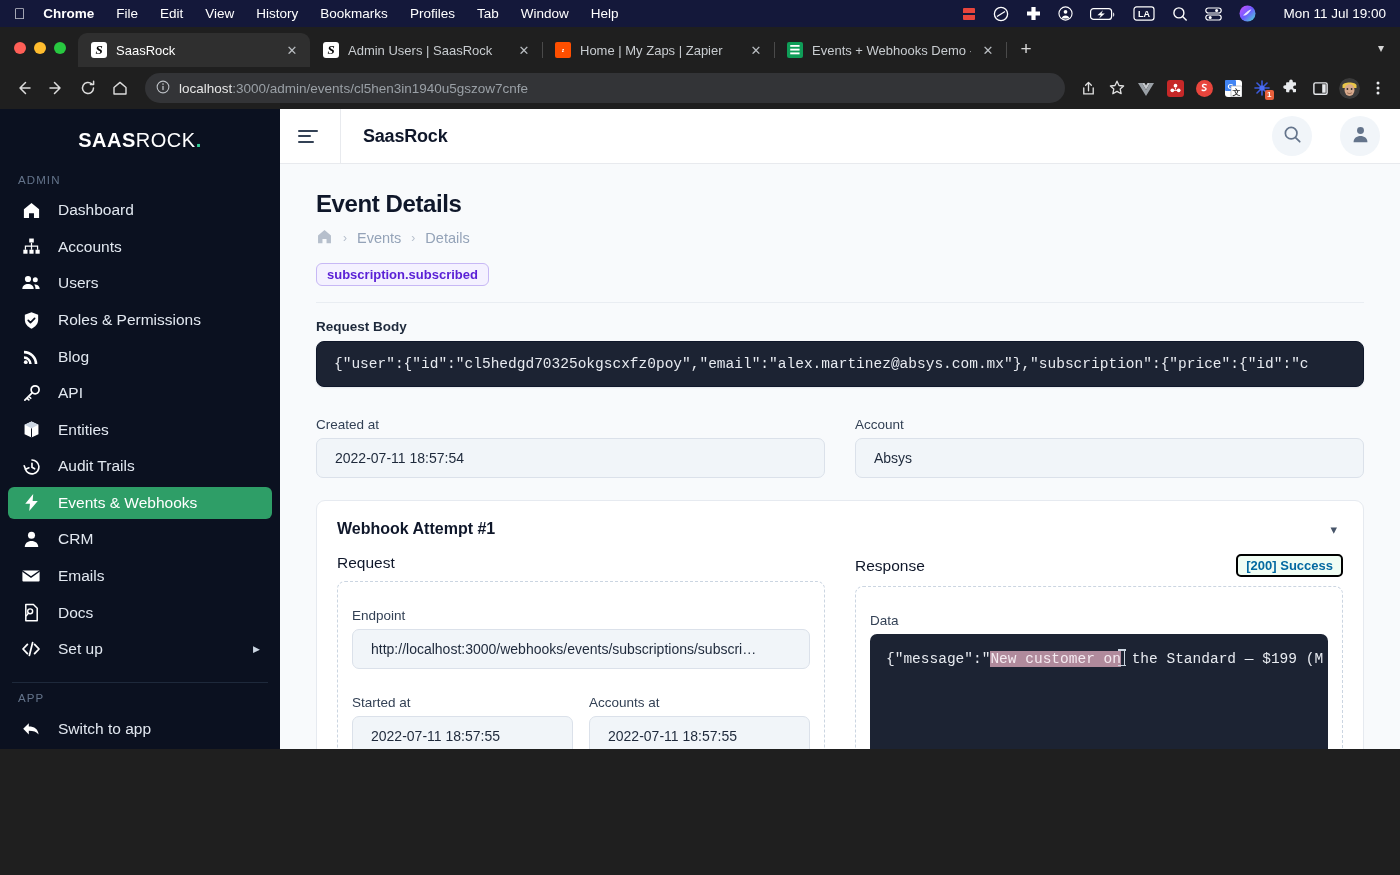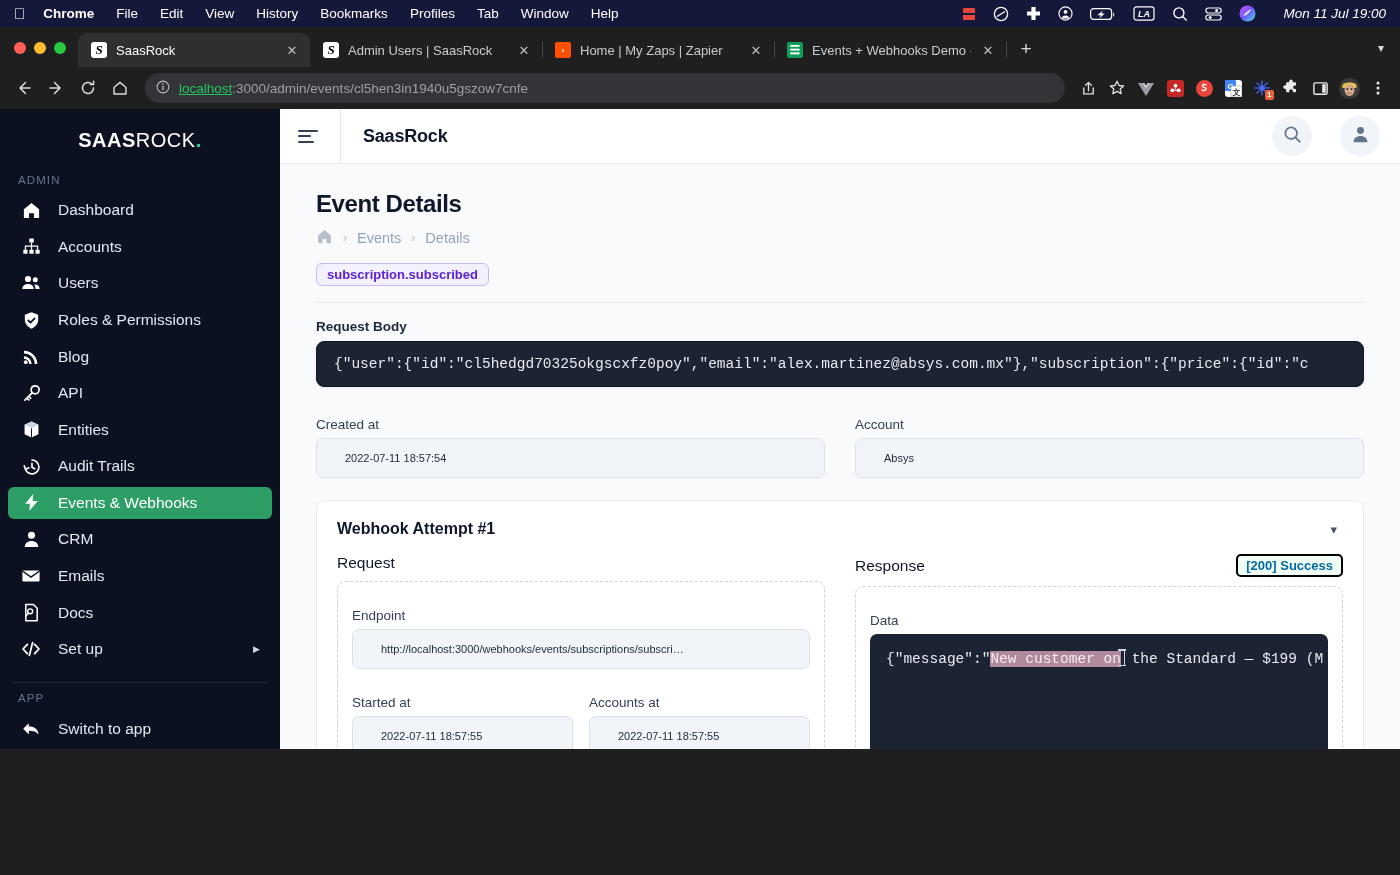--- a/index.html
+++ b/index.html
@@ -12,21 +12,21 @@
 
   
   .macbar {
     height:27px; background:#14183a; display:flex; align-items:center;
     padding:0 14px; color:#fff; font-size:13.5px; gap:0;
   }
   .macbar .apple { font-size:15px; margin-right:18px; line-height:1; }
   .macbar .mitem { margin-right:22px; white-space:nowrap; }
   .macbar .mitem.bold { font-weight:bold; }
   .macbar .spacer { flex:1; }
-  .tray { display:flex; align-items:center; gap:17px;font-style:italic; }
+  .tray { display:flex; align-items:center; gap:17px; }
   .tray-ico { display:flex; align-items:center; justify-content:center; }
   .clock { font-size:13.5px; margin-left:10px; white-space:nowrap; }
 
   
   .chrome { background:#1f1f1f; height:848px; position:relative; }
   .tabstrip { height:40px; display:flex; align-items:flex-end; padding-left:11px; }
   .tlights { display:flex; align-items:center; gap:8px; padding:0 12px 13px 3px; }
   .tl { width:12px; height:12px; border-radius:50%; }
   .tl.r{background:#ff5f57;} .tl.y{background:#febc2e;} .tl.g{background:#28c840;}
   .tab {
@@ -53,21 +53,21 @@
 
   .omnibar { height:42px; display:flex; align-items:center; gap:2px; padding:0 9px; }
   .navbtn { width:30px; height:30px; display:flex; align-items:center;
     justify-content:center; color:#dcdcdc; border-radius:50%; flex-shrink:0; }
   .urlbox {
     flex:1; height:30px; background:#333437; border-radius:15px;
     display:flex; align-items:center; padding:0 11px; gap:9px; margin:0 8px;
     color:#e6e6e6; font-size:13.5px; min-width:0;
   }
   .urlbox .urltext { white-space:nowrap; overflow:hidden; }
-  .urlbox .urltext .host { color:#22c55e;text-decoration:underline; }
+  .urlbox .urltext .host { color:#e5e5e5; }
   .urlbox .urltext .path { color:#9aa0a6; }
   .omni-actions { display:flex; align-items:center; gap:3px; flex-shrink:0; }
   .ext { width:26px; height:26px; display:flex; align-items:center;
     justify-content:center; border-radius:4px; position:relative; }
   .ext-sq { width:17px; height:17px; border-radius:3px; display:flex;
     align-items:center; justify-content:center; font-size:10px;
     font-weight:bold; color:#fff; }
   .badge1 { position:absolute; right:1px; bottom:1px; background:#e8603c;
     color:#fff; font-size:8px; line-height:1; padding:1px 2.5px;
     border-radius:2px; font-weight:bold; }
@@ -126,22 +126,22 @@
   .flabel { font-size:13.5px; font-weight:bold; color:#1e293b; margin-bottom:7px; }
   .code {
     background:#1c2333; border:1px solid #0f172a; border-radius:8px;
     color:#e7eaf0; font-family:"Liberation Mono", monospace; font-size:14.5px;
     padding:14px 17px; white-space:nowrap; overflow:hidden;
     box-shadow:0 1px 2px rgba(15,23,42,.08);
   }
   .row2 { display:flex; gap:30px; margin-top:18px; }
   .col { flex:1; min-width:0; }
   .inputbox { background:#f1f5f9; border:1px solid #dbe1ea; border-radius:7px;
-    height:40px; display:flex; align-items:center; padding:0 28px;
-    font-size:11px; color:#1e293b; overflow:hidden; white-space:nowrap; }
+    height:40px; display:flex; align-items:center; padding:0 18px;
+    font-size:14px; color:#1e293b; overflow:hidden; white-space:nowrap; }
   .label-sm { font-size:13.5px; color:#334155; margin-bottom:6px;margin-top:12px; }
 
   .card { margin-top:22px; background:#fff; border:1px solid #e6eaf0;
     border-radius:9px; padding:19px 20px 22px; }
   .card-head { display:flex; align-items:center; }
   .card-title { font-size:16px; font-weight:bold; color:#0f172a; flex:1; }
   .chev { color:#475569; font-size:13px; padding:0 6px; }
   .grid2 { display:flex; gap:30px; margin-top:16px; }
   .pane { flex:1; min-width:0; }
   .pane-head { display:flex; align-items:center; margin-bottom:9px; }

